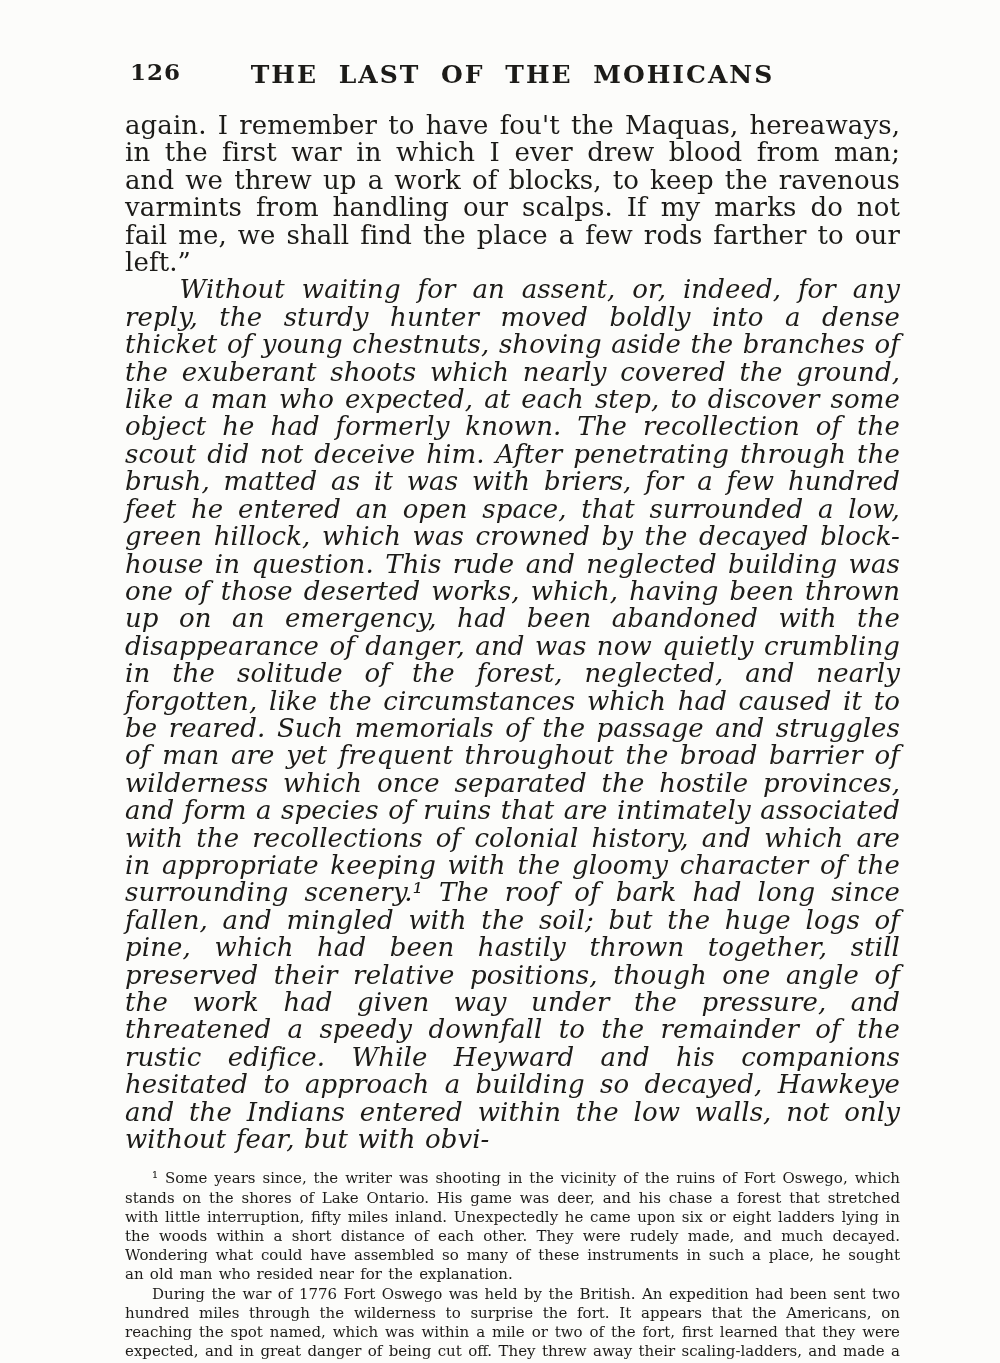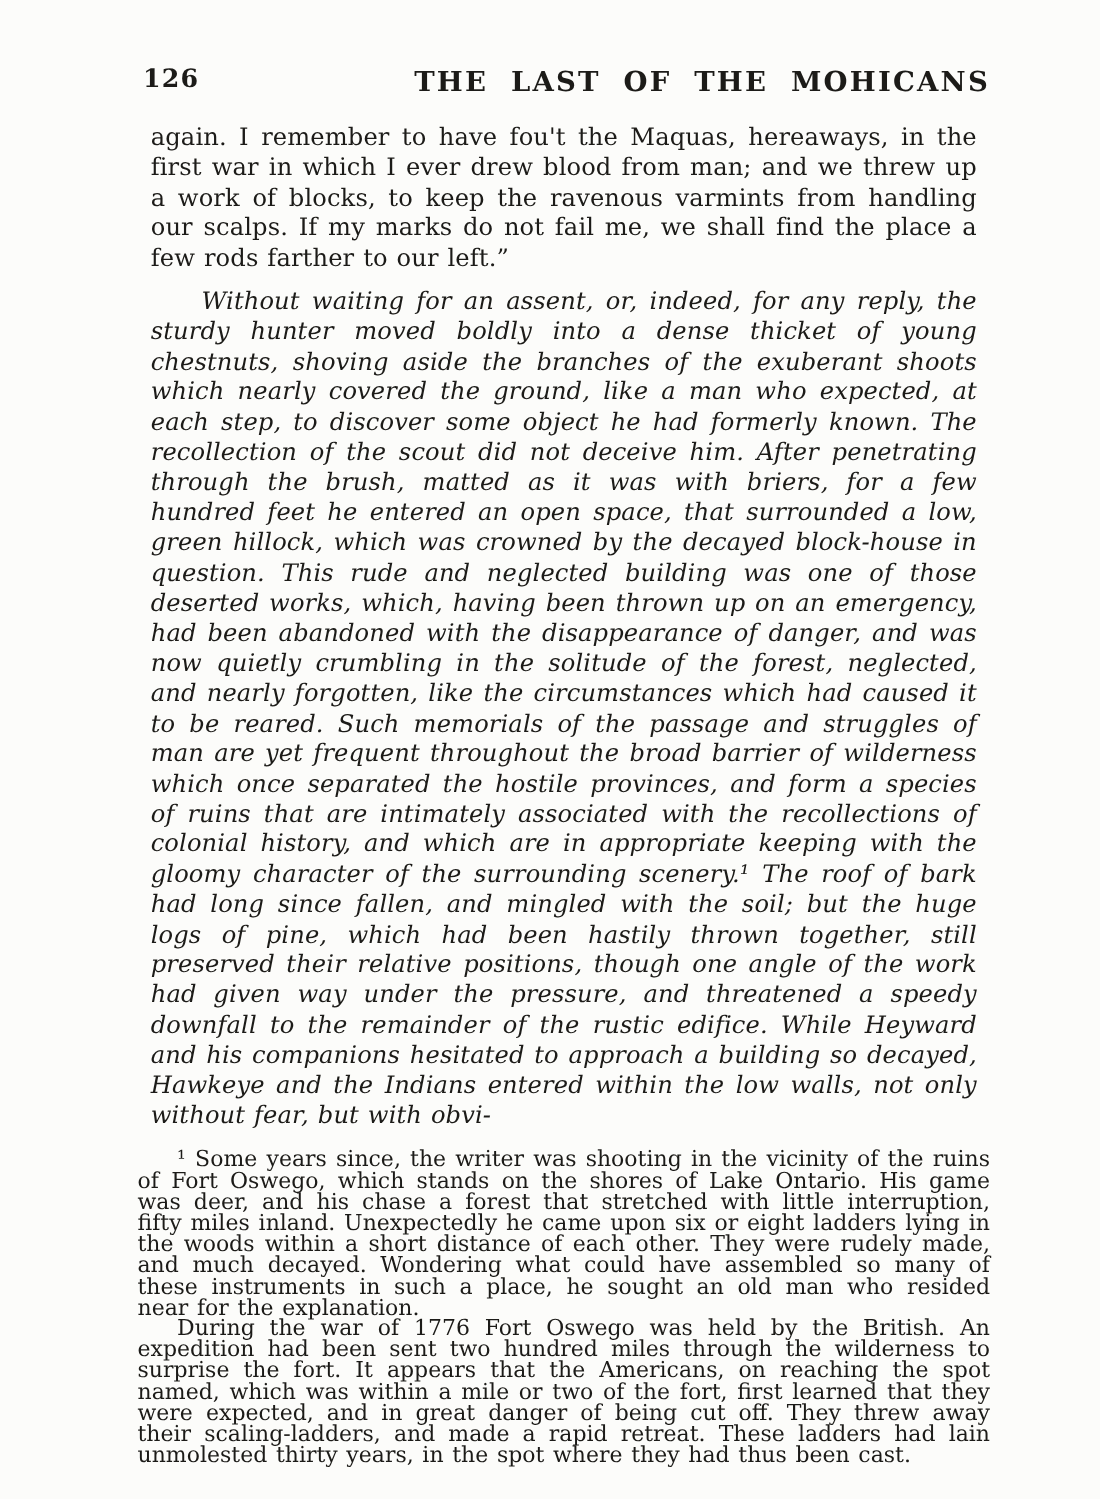--- a/index.html
+++ b/index.html
@@ -28,46 +28,46 @@
     position: absolute;
     left: 5px;
     top: 6px;
     font-size: 23px;
     font-weight: bold;
     letter-spacing: 1px;
     text-align: center;
   }
   .running-title {
     margin: 0;
-    text-align: right;
+    text-align: center;
     font-size: 25px;
     font-weight: bold;
     letter-spacing: 2px;
     word-spacing: 10px;
     line-height: 46px;
     white-space: nowrap;
   }
   .body-text p {
-    margin: 12px;
-    font-size: 22px;
+    margin: 0;
+    font-size: 26px;
     line-height: 27.4px;
     text-align: justify;
     word-spacing: 1px;
     letter-spacing: 0.1px;
   }
   .body-text p.indent {
     text-indent: 2.1em;
     font-style: italic;
   }
   .footnotes {
     margin-top: 16px;
   }
   .footnotes p {
     margin: 0;
-    font-size: 20px;
+    font-size: 15px;
     line-height: 19.2px;
     text-align: justify;
     font-weight: 500;
     word-spacing: 1.5px;
   }
   .footnotes p.indent {
     text-indent: 1.8em;
   }
 </style>
 </head>

